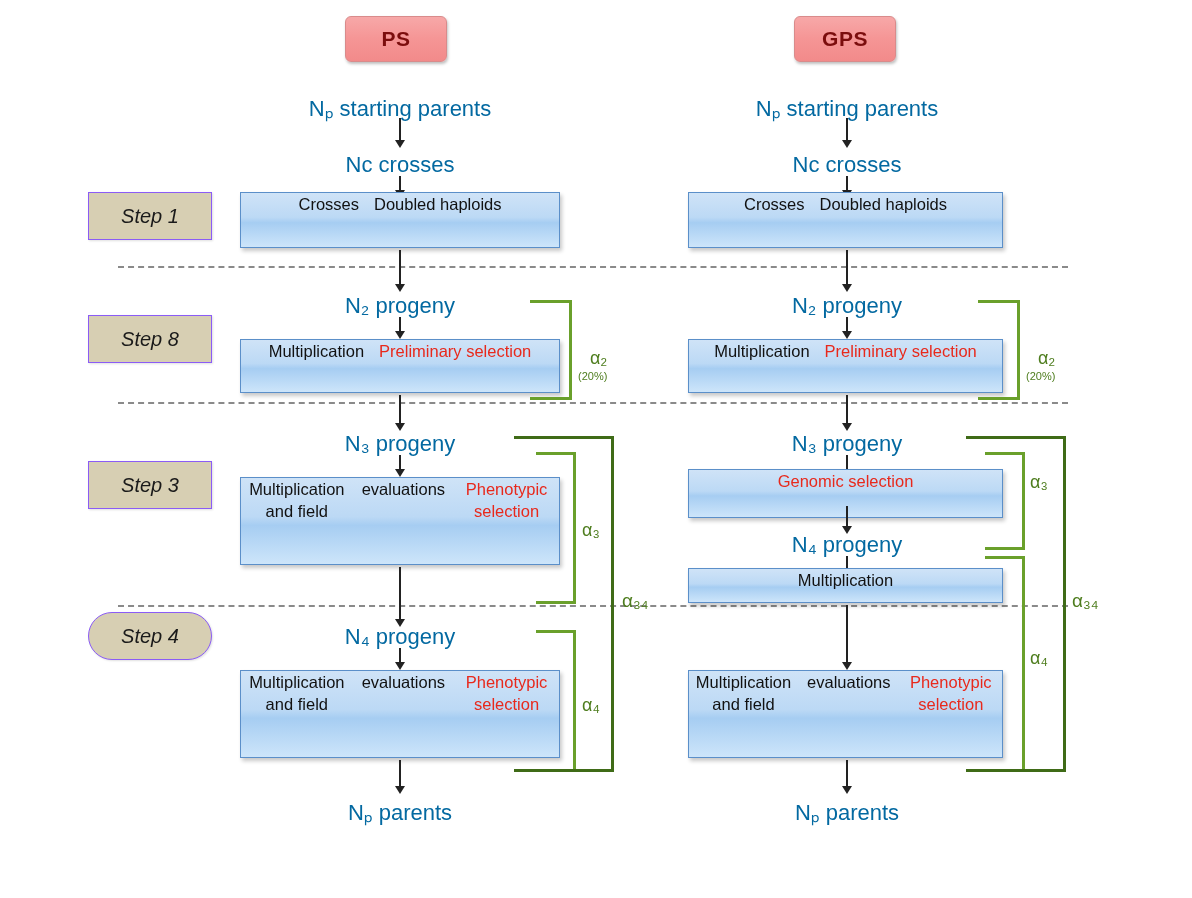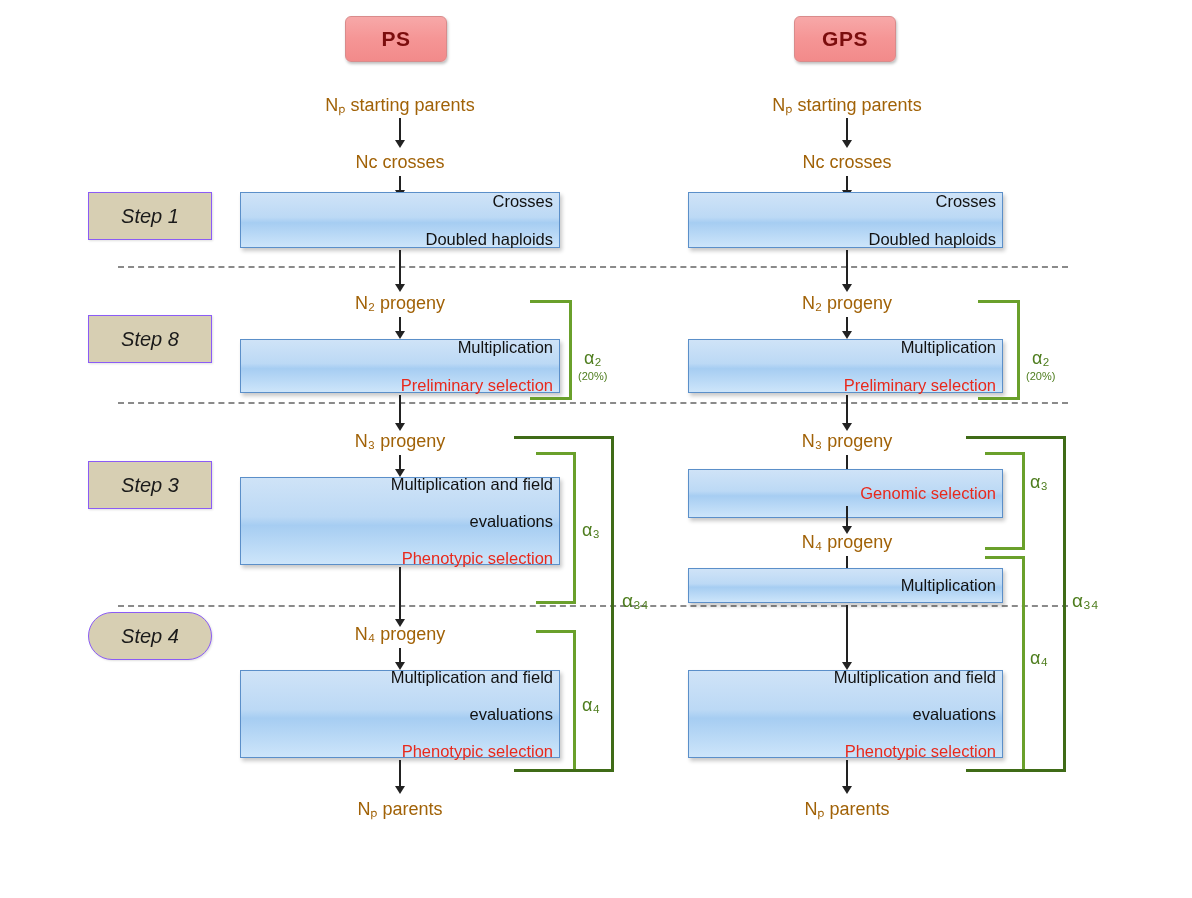--- a/index.html
+++ b/index.html
@@ -56,39 +56,39 @@
     color: #1a1a1a;
     box-shadow: 1px 1px 2px rgba(0,0,0,0.12);
   }
 
   
   .proc-box {
     border: 1px solid #5b8fc9;
     background: linear-gradient(to bottom, #cfe3f7 0%, #bcd9f5 45%, #a6cdf2 55%, #cde5fa 100%);
     box-shadow: 2px 3px 4px rgba(0,0,0,0.22);
     display: flex;
-    flex-direction: column;
-    align-items: flex-end;
+    flex-direction: row;
+    align-items: flex-start;
     justify-content: center;
     text-align: center;
     font-size: 16.5px;
     line-height: 1.35;
     color: #111;
     padding: 0 6px;
     box-sizing: border-box;
     gap: 15px;
   }
   .proc-box .red {
     color: #e8291c;
   }
 
   
   .plain {
-    font-size: 18px;
-    color: #a16207;
+    font-size: 22px;
+    color: #0369a1;
     text-align: center;
     white-space: nowrap;
   }
 
   
   .arrow {
     width: 12px;
   }
   .arrow .shaft {
     position: absolute;
@@ -118,21 +118,21 @@
     border-left: none;
     box-sizing: border-box;
   }
   .bracket.light { border-color: #6aa02b; }
   .bracket.dark  { border-color: #3f6b17; }
 
   .alpha {
     font-size: 18px;
     color: #4e7d1e;
     white-space: nowrap;
-    text-align: center;
+    text-align: right;
   }
   .alpha .pct {
     display: block;
     font-size: 11px;
     color: #4e7d1e;
     margin-top: 1px;
   }
 </style>
 </head>
 <body>

